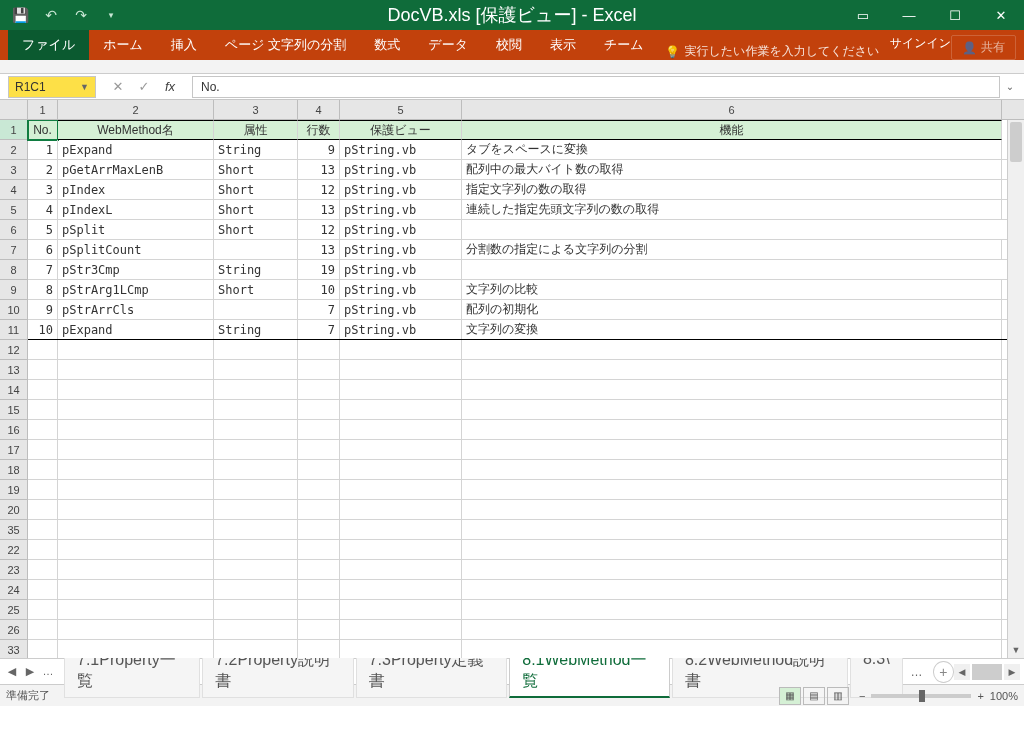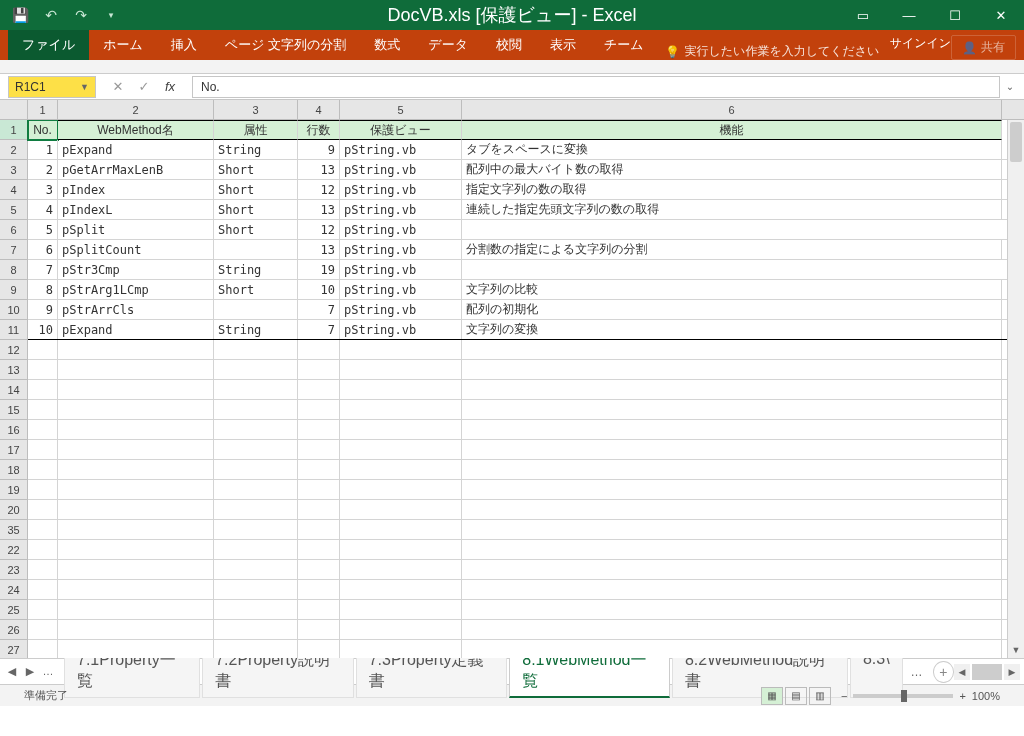--- a/index.html
+++ b/index.html
@@ -51,21 +51,21 @@
 .sheet-tabs{height:26px;background:#fff;display:flex;align-items:center;border-top:1px solid #ccc;padding:0 4px}
 .st-nav{display:flex;gap:2px;margin-right:8px}
 .st-nav span{width:16px;text-align:center;color:#666;font-size:11px}
 .stab{padding:4px 12px;border:1px solid #ccc;border-bottom:none;background:#fff;font-size:16px;margin-right:2px;cursor:pointer;color:#0f6c3a}
 .stab.active{background:#fff;border-bottom:2px solid #0f6c3a;color:#0f6c3a;font-weight:500}
 .stab.inactive{background:#f5f5f5;border:1px solid #e0e0e0;color:#555}
 .st-more{padding:4px 6px;color:#666}
 .st-add{width:22px;height:22px;border:1px solid #ccc;border-radius:50%;margin-left:4px;display:flex;align-items:center;justify-content:center;color:#888;font-size:14px}
 .hscroll{margin-left:auto;display:flex;align-items:center;gap:2px}
 .hscroll .arr{width:16px;height:16px;background:#f0f0f0;display:flex;align-items:center;justify-content:center;font-size:9px;color:#666}
-.statusbar{height:22px;background:#f3f3f3;border-top:1px solid #ccc;display:flex;align-items:center;padding:0 24px;font-size:11px;color:#555}
+.statusbar{height:22px;background:#f3f3f3;border-top:1px solid #ccc;display:flex;align-items:center;padding:0 6px;font-size:11px;color:#555}
 .sb-right{margin-left:auto;display:flex;align-items:center;gap:10px}
 .view-btns{display:flex;gap:2px}
 .vb{width:22px;height:18px;border:1px solid #bbb;display:flex;align-items:center;justify-content:center;font-size:10px}
 .vb.active{background:#d5f0d5}
 .zoom{display:flex;align-items:center;gap:6px}
 .zoom .track{width:100px;height:4px;background:#ccc;position:relative}
 .zoom .thumb{position:absolute;left:48px;top:-4px;width:6px;height:12px;background:#666}
 </style>
 </head>
 <body>
@@ -158,21 +158,21 @@
         <div class="rh">17</div>
         <div class="rh">18</div>
         <div class="rh">19</div>
         <div class="rh">20</div>
         <div class="rh">35</div>
         <div class="rh">22</div>
         <div class="rh">23</div>
         <div class="rh">24</div>
         <div class="rh">25</div>
         <div class="rh">26</div>
-        <div class="rh">27</div>
+        <div class="rh">33</div>
       </div>
     <div class="cells" id="cells">
         <div class="row hdr-row">
           <div class="cell c1 active-cell">No.</div>
           <div class="cell c2">WebMethod名</div>
           <div class="cell c3">属性</div>
           <div class="cell c4">行数</div>
           <div class="cell c5">保護ビュー</div>
           <div class="cell c6">機能</div>
         </div>

